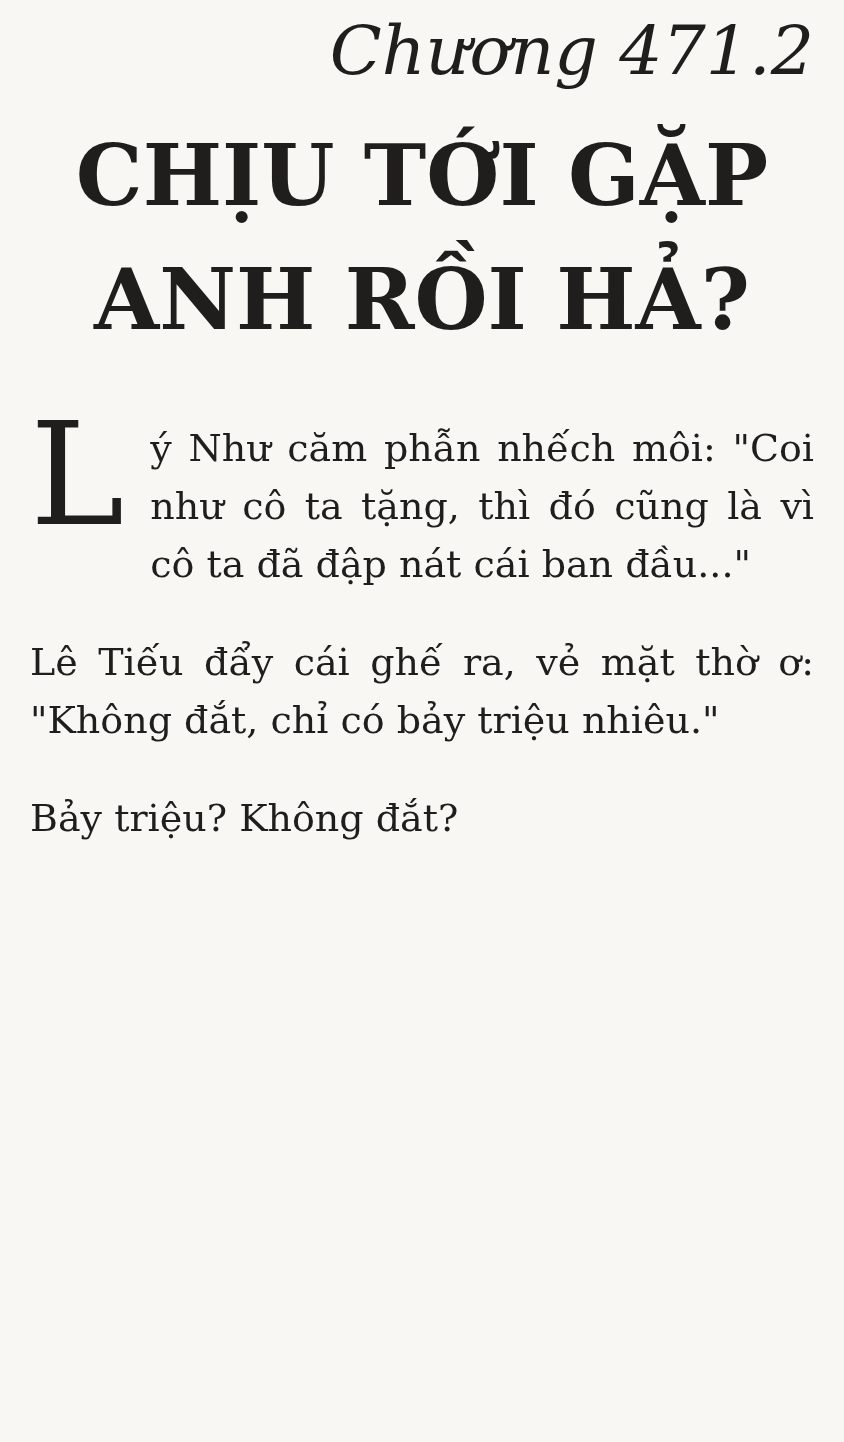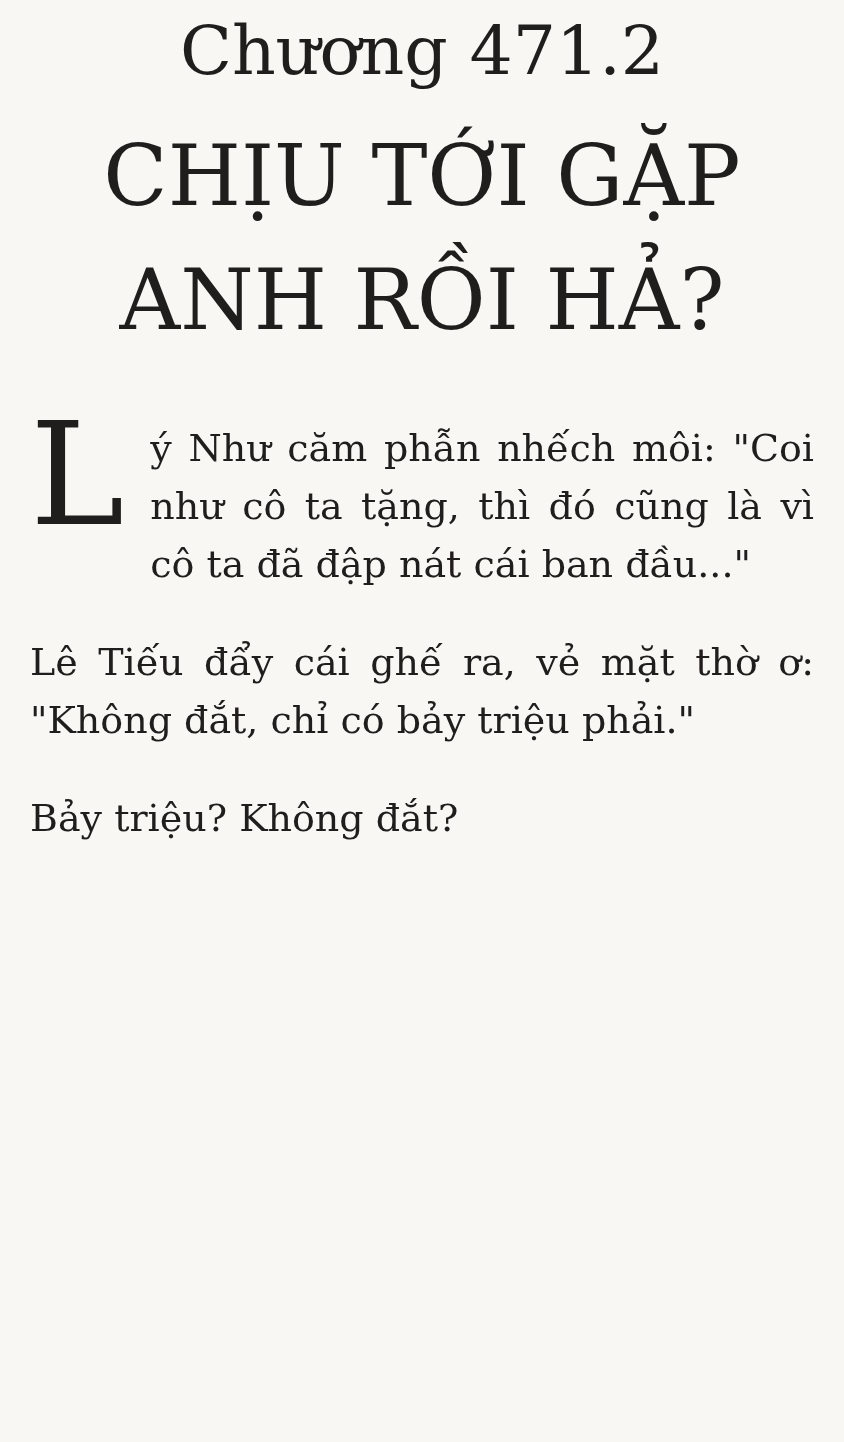--- a/index.html
+++ b/index.html
@@ -15,29 +15,30 @@
     overflow: hidden;
   }
   .reader-page {
     box-sizing: border-box;
     width: 844px;
     height: 1442px;
     padding: 8px 30px 0 30px;
     overflow: hidden;
   }
   .chapter-number {
-    text-align: center;
+    text-align: right;
+    font-style: italic;
     font-weight: normal;
     font-size: 68px;
     line-height: 86px;
     margin: 0;
   }
   .chapter-title {
     text-align: center;
-    font-weight: normal;
+    font-weight: bold;
     font-size: 84px;
     line-height: 124px;
     margin: 20px 0 0 0;
     letter-spacing: 0px;
   }
   .chapter-title .title-line {
     display: block;
   }
   .content {
     margin-top: 57px;
@@ -74,19 +75,19 @@
   </h1>
 
   <div class="content">
 
     <p>
       <span class="dropcap">L</span><span>ý Như căm phẫn nhếch môi: "Coi như cô ta tặng, thì đó cũng là vì cô ta đã đập nát cái ban đầu..."</span>
     </p>
 
 
 
-    <p>Lê Tiếu đẩy cái ghế ra, vẻ mặt thờ ơ: "Không đắt, chỉ có bảy triệu phải."</p>
+    <p>Lê Tiếu đẩy cái ghế ra, vẻ mặt thờ ơ: "Không đắt, chỉ có bảy triệu nhiêu."</p>
 
 
     <p>Bảy triệu? Không đắt?</p>
 
   </div>
 </div>
 
 </body></html>

